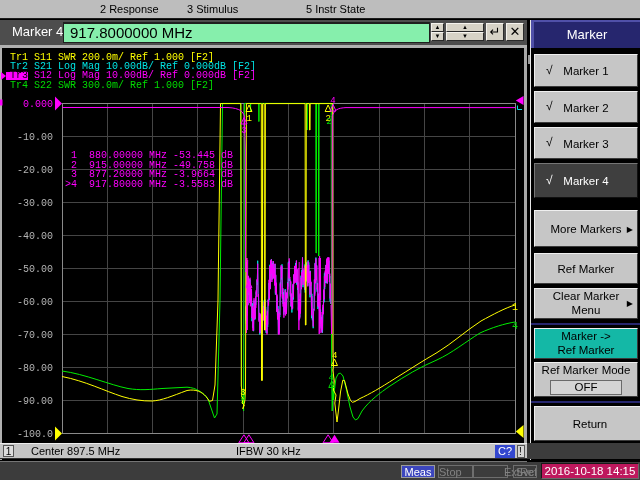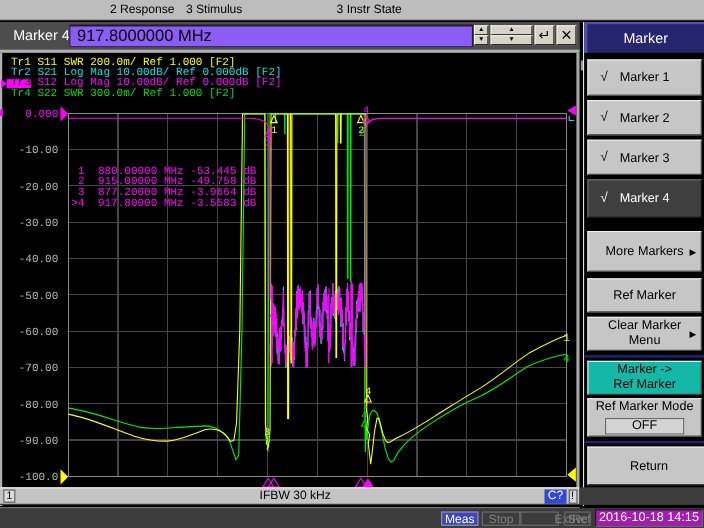--- a/index.html
+++ b/index.html
@@ -4,27 +4,27 @@
 *{margin:0;padding:0;box-sizing:border-box}
 body{width:640px;height:480px;position:relative;background:#000;overflow:hidden;
  font-family:"Liberation Sans",sans-serif;}
 .abs{position:absolute}
 .mono{font-family:"Liberation Mono",monospace}
 </style></head>
 <body>
 
 <div class="abs" style="left:0;top:0;width:640px;height:19px;background:#bdbdbd;border-bottom:1px solid #1c1c1c;color:#000;font-size:11px;line-height:19px;">
 <span class="abs" style="left:100px">2 Response</span>
-<span class="abs" style="left:169px">3 Stimulus</span>
-<span class="abs" style="left:306px">3 Instr State</span>
+<span class="abs" style="left:187px">3 Stimulus</span>
+<span class="abs" style="left:306px">5 Instr State</span>
 </div>
 
 <div class="abs" style="left:0;top:20px;width:528px;height:25px;background:#4d4d4d;"></div>
 <div class="abs" style="left:12px;top:22px;width:70px;height:20px;color:#fff;font-size:13px;line-height:20px;">Marker 4</div>
-<div class="abs" style="left:63px;top:22px;width:367px;height:21px;background:#8b5cf6;border:1px solid #1f1f1f;border-top:2px solid #1f1f1f;color:#000;font-size:15px;line-height:18px;padding-left:6px;">917.8000000 MHz</div>
+<div class="abs" style="left:63px;top:22px;width:367px;height:21px;background:#86efac;border:1px solid #1f1f1f;border-top:2px solid #1f1f1f;color:#000;font-size:15px;line-height:18px;padding-left:6px;">917.8000000 MHz</div>
 
 <div class="abs" style="left:431px;top:23px;width:13px;height:9px;background:#d6d2c6;border-top:1px solid #f5f3ee;border-left:1px solid #f5f3ee;border-right:1px solid #2a2a2a;border-bottom:1px solid #2a2a2a;font-size:6px;text-align:center;line-height:7px;color:#000">▲</div>
 <div class="abs" style="left:431px;top:32px;width:13px;height:9px;background:#d6d2c6;border-top:1px solid #f5f3ee;border-left:1px solid #f5f3ee;border-right:1px solid #2a2a2a;border-bottom:1px solid #2a2a2a;font-size:6px;text-align:center;line-height:7px;color:#000">▼</div>
 <div class="abs" style="left:446px;top:23px;width:38px;height:9px;background:#d6d2c6;border-top:1px solid #f5f3ee;border-left:1px solid #f5f3ee;border-right:1px solid #2a2a2a;border-bottom:1px solid #2a2a2a;font-size:6px;text-align:center;line-height:7px;color:#000">▲</div>
 <div class="abs" style="left:446px;top:32px;width:38px;height:9px;background:#d6d2c6;border-top:1px solid #f5f3ee;border-left:1px solid #f5f3ee;border-right:1px solid #2a2a2a;border-bottom:1px solid #2a2a2a;font-size:6px;text-align:center;line-height:7px;color:#000">▼</div>
 <div class="abs" style="left:486px;top:23px;width:18px;height:18px;background:#d6d2c6;border-top:1px solid #f5f3ee;border-left:1px solid #f5f3ee;border-right:1px solid #2a2a2a;border-bottom:1px solid #2a2a2a;font-size:13px;text-align:center;line-height:16px;color:#000">↵</div>
 <div class="abs" style="left:506px;top:23px;width:18px;height:18px;background:#d6d2c6;border-top:1px solid #f5f3ee;border-left:1px solid #f5f3ee;border-right:1px solid #2a2a2a;border-bottom:1px solid #2a2a2a;font-size:13px;text-align:center;line-height:16px;color:#000">✕</div>
 
 <div class="abs" style="left:0;top:45px;width:528px;height:3px;background:#b0b0b0;"></div>
 <div class="abs" style="left:0;top:48px;width:2px;height:412px;background:#b0b0b0;"></div>
@@ -149,32 +149,33 @@
 <text x="240.2" y="395">3</text>
 </g>
 <g stroke="#00dd00" fill="none">
 <path d="M331.8,381 L334.8,387.5 L328.8,387.5 Z"></path>
 </g>
 </g>
 </svg>
 
 <div class="abs" style="left:0;top:443px;width:527px;height:16px;background:#c4c4c4;border-top:1px solid #ededed;border-bottom:1px solid #2e2e2e;color:#000;font-size:11px;line-height:14px;">
 <span class="abs" style="left:3px;top:1px;width:11px;height:12px;border:1px solid #555;background:#dcdcdc;text-align:center;line-height:12px;font-size:10px;">1</span>
+<span class="abs" style="left:31px;top:0px;">Center 897.5 MHz</span>
 <span class="abs" style="left:236px;top:0px;">IFBW 30 kHz</span>
 <span class="abs" style="left:423px;top:0px;margin-top:38px;">Span 200 MHz</span>
 <span class="abs" style="left:495px;top:0.5px;width:20px;height:13px;background:#3347cf;color:#fff;text-align:center;line-height:13px;font-size:11px;">C?</span>
 <span class="abs" style="left:516.5px;top:0.5px;width:8px;height:13px;border:1px solid #555;background:#d6d6d6;text-align:center;line-height:11px;font-size:10px;">!</span>
 </div>
 
 <div class="abs" style="left:0;top:461px;width:640px;height:37px;background:#3c3c3c;border-top:1px solid #757575;">
 <span class="abs" style="left:401px;top:2.5px;width:34px;height:13px;background:#3c46be;border:1px solid #9a9a9a;color:#fff;font-size:11px;text-align:center;line-height:12px;">Meas</span>
-<span class="abs" style="left:438px;top:2.5px;width:35px;height:13px;border:1px solid #6e6e6e;color:#828282;font-size:11px;text-align:center;line-height:12px;">Stop</span>
+<span class="abs" style="left:438px;top:2.5px;width:35px;height:13px;border:1px solid #6e6e6e;color:#828282;font-size:11px;text-align:left;line-height:12px;">Stop</span>
 <span class="abs" style="left:473px;top:2.5px;width:35px;height:13px;border:1px solid #6e6e6e;color:#828282;font-size:11px;text-align:center;line-height:12px;padding-left:30px;">ExtRef</span>
 <span class="abs" style="left:513px;top:2.5px;width:24px;height:13px;border:1px solid #6e6e6e;color:#828282;font-size:11px;text-align:center;line-height:12px;">Svc</span>
-<span class="abs" style="left:541px;top:1px;width:98px;height:15.5px;background:#a21caf;border:1px solid #191919;border-right-color:#6a6a6a;border-bottom-color:#6a6a6a;color:#fff;font-size:11.5px;text-align:center;line-height:14px;white-space:nowrap;">2016-10-18 14:15</span>
+<span class="abs" style="left:541px;top:1px;width:98px;height:15.5px;background:#be185d;border:1px solid #191919;border-right-color:#6a6a6a;border-bottom-color:#6a6a6a;color:#fff;font-size:11.5px;text-align:center;line-height:14px;white-space:nowrap;">2016-10-18 14:15</span>
 </div>
 
 <div class="abs" style="left:527px;top:20px;width:113px;height:442px;background:#000;"></div>
 <div class="abs" style="left:529.5px;top:20px;width:1.5px;height:440px;background:#e6e6e6;"></div>
 <div class="abs" style="left:531px;top:20px;width:109px;height:28px;background:#26266e;border-top:2px solid #5050a8;border-left:3px solid #5050a8;color:#fff;font-size:13px;text-align:center;line-height:26px;">Marker</div>
 <div class="abs" style="left:527.5px;top:55px;width:2.5px;height:9px;background:#9a9a9a;"></div>
 <div class="abs" style="left:534px;top:54px;width:104px;height:33px;background:#c6c6c6;border-top:1.5px solid #efefef;border-left:1.5px solid #efefef;border-right:1.5px solid #3a3a3a;border-bottom:1.5px solid #3a3a3a;color:#000;font-size:11.5px;text-align:center;line-height:33px;"><span class="abs" style="left:11px;top:0;color:#000;font-size:12px;line-height:30px">√</span>Marker 1</div>
 <div class="abs" style="left:534px;top:91px;width:104px;height:32px;background:#c6c6c6;border-top:1.5px solid #efefef;border-left:1.5px solid #efefef;border-right:1.5px solid #3a3a3a;border-bottom:1.5px solid #3a3a3a;color:#000;font-size:11.5px;text-align:center;line-height:32px;"><span class="abs" style="left:11px;top:0;color:#000;font-size:12px;line-height:29px">√</span>Marker 2</div>
 <div class="abs" style="left:534px;top:127px;width:104px;height:32px;background:#c6c6c6;border-top:1.5px solid #efefef;border-left:1.5px solid #efefef;border-right:1.5px solid #3a3a3a;border-bottom:1.5px solid #3a3a3a;color:#000;font-size:11.5px;text-align:center;line-height:32px;"><span class="abs" style="left:11px;top:0;color:#000;font-size:12px;line-height:29px">√</span>Marker 3</div>
 <div class="abs" style="left:534px;top:163px;width:104px;height:35px;background:#3f3f3f;border-top:1.5px solid #767676;border-left:1.5px solid #767676;border-right:1.5px solid #101010;border-bottom:1.5px solid #101010;color:#fff;font-size:11.5px;text-align:center;line-height:35px;"><span class="abs" style="left:11px;top:0;color:#fff;font-size:12px;line-height:32px">√</span>Marker 4</div>

